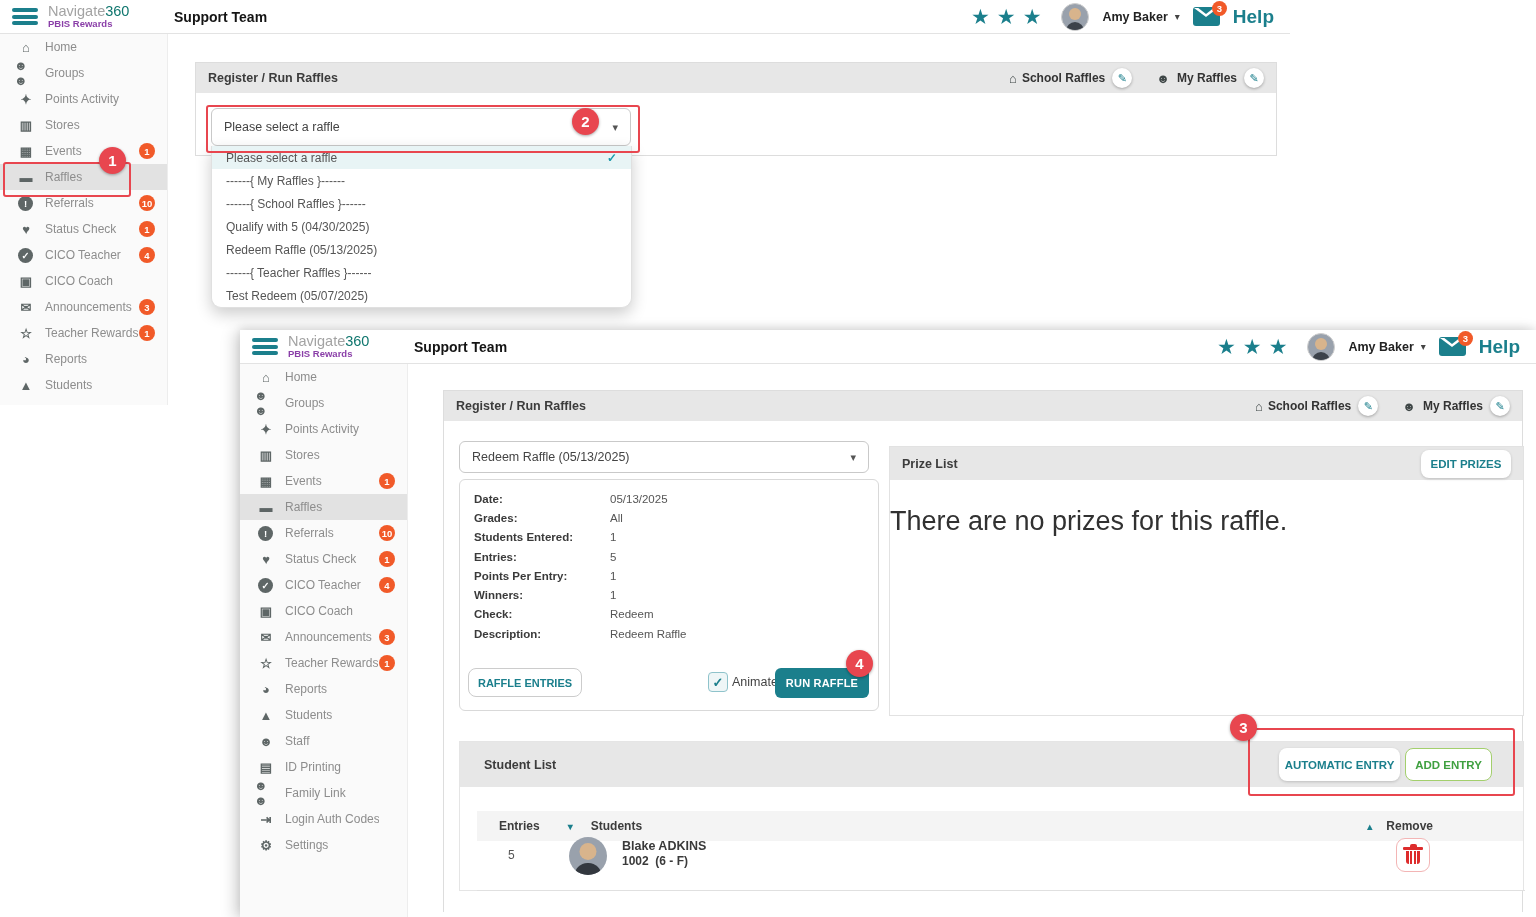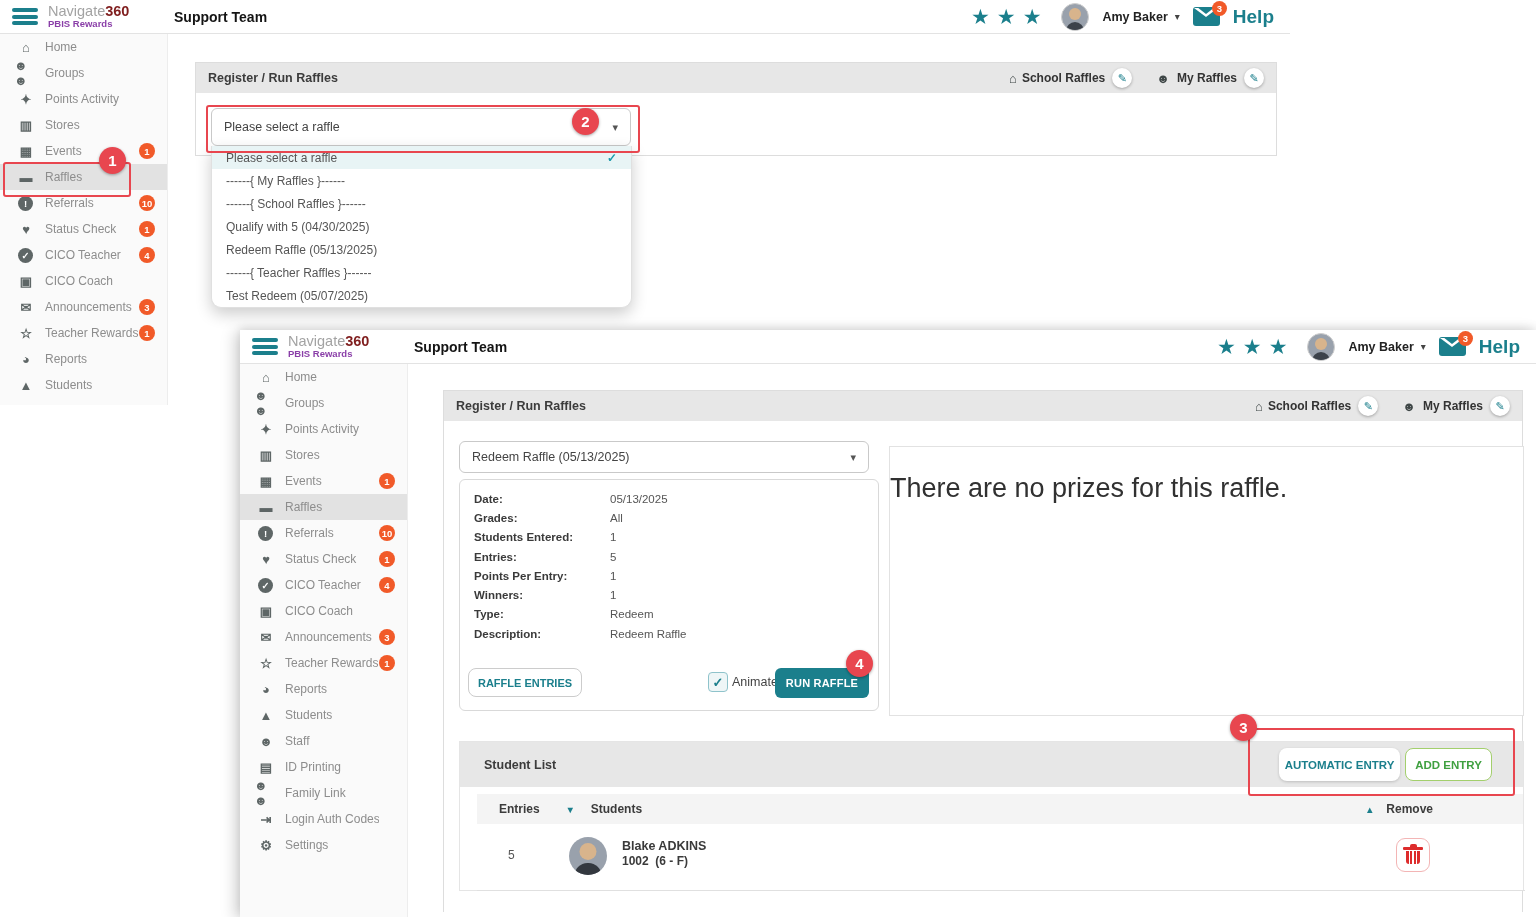--- a/index.html
+++ b/index.html
@@ -5,21 +5,21 @@
   html,body{margin:0;padding:0;background:#fff;font-family:"Liberation Sans",sans-serif;}
   .canvas{position:relative;width:1536px;height:917px;background:#fff;overflow:hidden;}
 
   
   .app-header{position:absolute;top:0;left:0;height:34px;background:#fff;border-bottom:1px solid #e3e3e3;display:flex;align-items:center;box-sizing:border-box;}
   .brand{display:flex;align-items:center;gap:10px;width:168px;min-width:168px;padding-left:12px;box-sizing:border-box;}
   .burger{width:26px;height:17px;display:flex;flex-direction:column;justify-content:space-between;cursor:pointer;}
   .burger span{height:4px;background:#1b7f8c;border-radius:2px;}
   .brand-text{line-height:1.05;}
   .brand-line1{font-size:14.5px;color:#a3a3a3;}
-  .brand-line1 b{color:#7f1d1d;font-weight:700;text-align:center;}
+  .brand-line1 b{color:#0f766e;font-weight:400;text-align:center;}
   .brand-line2{font-size:9.5px;color:#8a3fa8;font-weight:700;}
   .page-title{font-weight:700;font-size:14px;color:#141414;margin-left:6px;white-space:nowrap;}
   .header-right{margin-left:auto;display:flex;align-items:center;gap:13px;padding-right:16px;}
   .stars{color:#1b7f8c;font-size:21px;letter-spacing:7px;line-height:1;}
   .avatar{width:26px;height:26px;border-radius:50%;background:#99a1ac;border:1px solid #cfcfcf;position:relative;overflow:hidden;}
   .avatar::before{content:"";position:absolute;left:50%;top:4px;transform:translateX(-50%);width:12px;height:12px;border-radius:50%;background:#d8b48c;}
   .avatar::after{content:"";position:absolute;left:50%;bottom:-1px;transform:translateX(-50%);width:18px;height:9px;border-radius:9px 9px 0 0;background:#3c424a;}
   .user-name{font-weight:700;font-size:12.5px;color:#222;white-space:nowrap;}
   .hdr-caret{color:#444;font-size:10px;margin-left:-6px;}
   .mail-wrap{position:relative;width:27px;height:19px;}
@@ -69,21 +69,21 @@
   .btn-teal{background:#1b7f8c;color:#fff;font-weight:700;font-size:11px;border-radius:6px;letter-spacing:.2px;}
   .btn-white{background:#fff;border-radius:8px;color:#1b7f8c;font-weight:700;font-size:11.5px;box-shadow:0 1px 3px rgba(0,0,0,.18);}
   .btn-green{background:#fff;border:1px solid #a3cf6d;border-radius:8px;color:#3fa040;font-weight:700;font-size:11.5px;}
 
   .cb{position:absolute;width:18px;height:18px;border:1px solid #8fc3cb;background:#eef6f7;border-radius:4px;color:#1b7f8c;font-weight:700;font-size:13px;display:flex;align-items:center;justify-content:center;cursor:pointer;}
   .cb-label{position:absolute;font-size:12.5px;color:#444;}
 
   
   .prize-msg{padding-top:26px;font-size:27px;color:#313131;}
   .stu-header{background:#e7e7e7;height:45px;display:flex;align-items:center;padding:0 24px;position:relative;}
-  .tbl-head{position:absolute;background:#f4f4f4;height:30px;display:flex;align-items:center;font-size:12px;font-weight:700;color:#3c3c3c;box-sizing:border-box;}
+  .tbl-head{position:absolute;background:#f4f4f4;height:30px;display:flex;align-items:center;font-size:12px;font-weight:700;color:#3c3c3c;box-sizing:border-box;margin-top:17px;}
   .sort-ic{color:#1b7f8c;font-size:10px;}
   .row-line{position:absolute;left:17px;right:0;bottom:0;border-bottom:1px solid #e0e0e0;}
   .stu-name{font-weight:700;font-size:12.5px;color:#3a3a3a;line-height:1.3;}
   .stu-detail{font-weight:700;font-size:12px;color:#3a3a3a;white-space:pre;line-height:1.3;}
   .stu-avatar{position:absolute;width:38px;height:38px;border-radius:50%;background:#99a1ac;overflow:hidden;}
   .stu-avatar::before{content:"";position:absolute;left:50%;top:6px;transform:translateX(-50%);width:17px;height:17px;border-radius:50%;background:#d8b48c;}
   .stu-avatar::after{content:"";position:absolute;left:50%;bottom:-1px;transform:translateX(-50%);width:27px;height:13px;border-radius:13px 13px 0 0;background:#33383f;}
   .trash-btn{position:absolute;width:32px;height:32px;border:1.5px solid #f3b5b5;border-radius:9px;background:#fff;display:flex;align-items:center;justify-content:center;cursor:pointer;}
   .trash{position:relative;width:14px;height:13px;margin-top:5px;background:linear-gradient(to right,#dd2c2c 0 22%,#fff 22% 30%,#dd2c2c 30% 46%,#fff 46% 54%,#dd2c2c 54% 70%,#fff 70% 78%,#dd2c2c 78% 100%);border-radius:0 0 3px 3px;}
   .trash::before{content:"";position:absolute;top:-4px;left:-3px;right:-3px;height:3px;background:#dd2c2c;border-radius:1px;}
@@ -486,36 +486,42 @@
                 <span class="dl">Points Per Entry:</span>
                 <span class="dv">1</span>
               </div>
 
               <div class="detail-row">
                 <span class="dl">Winners:</span>
                 <span class="dv">1</span>
               </div>
 
               <div class="detail-row">
-                <span class="dl">Type:</span>
+                <span class="dl">Check:</span>
                 <span class="dv">Redeem</span>
               </div>
 
               <div class="detail-row">
                 <span class="dl">Description:</span>
                 <span class="dv">Redeem Raffle</span>
               </div>
             </div>
           <div class="btn btn-outline" style="position:absolute;left:8px;top:188px;width:114px;height:29px;">RAFFLE ENTRIES</div>
           <div class="cb" style="left:248px;top:192px;">✓</div>
           <div class="cb-label" style="left:272px;top:195px;">Animated</div>
           <div class="btn btn-teal" style="position:absolute;left:315px;top:188px;width:94px;height:30px;">RUN RAFFLE</div>
         </div>
 
         <div class="panel" style="left:445px;top:25px;width:635px;height:270px;border-color:#e2e2e2;">
+          <div class="panel-header" style="height:33px;">
+            <span class="panel-title">Prize List</span>
+            <span class="ph-right">
+              <span class="btn btn-white" style="width:90px;height:28px;">EDIT PRIZES</span>
+            </span>
+          </div>
           <div class="prize-msg">There are no prizes for this raffle.</div>
         </div>
 
         <div class="panel" style="left:15px;top:320px;width:1065px;height:150px;border-color:#e5e5e5;">
           <div class="stu-header">
             <span class="panel-title">Student List</span>
             <span class="btn btn-white" style="position:absolute;left:819px;top:6px;width:121px;height:33px;">AUTOMATIC ENTRY</span>
             <span class="btn btn-green" style="position:absolute;left:945px;top:6px;width:87px;height:33px;">ADD ENTRY</span>
           </div>
 

